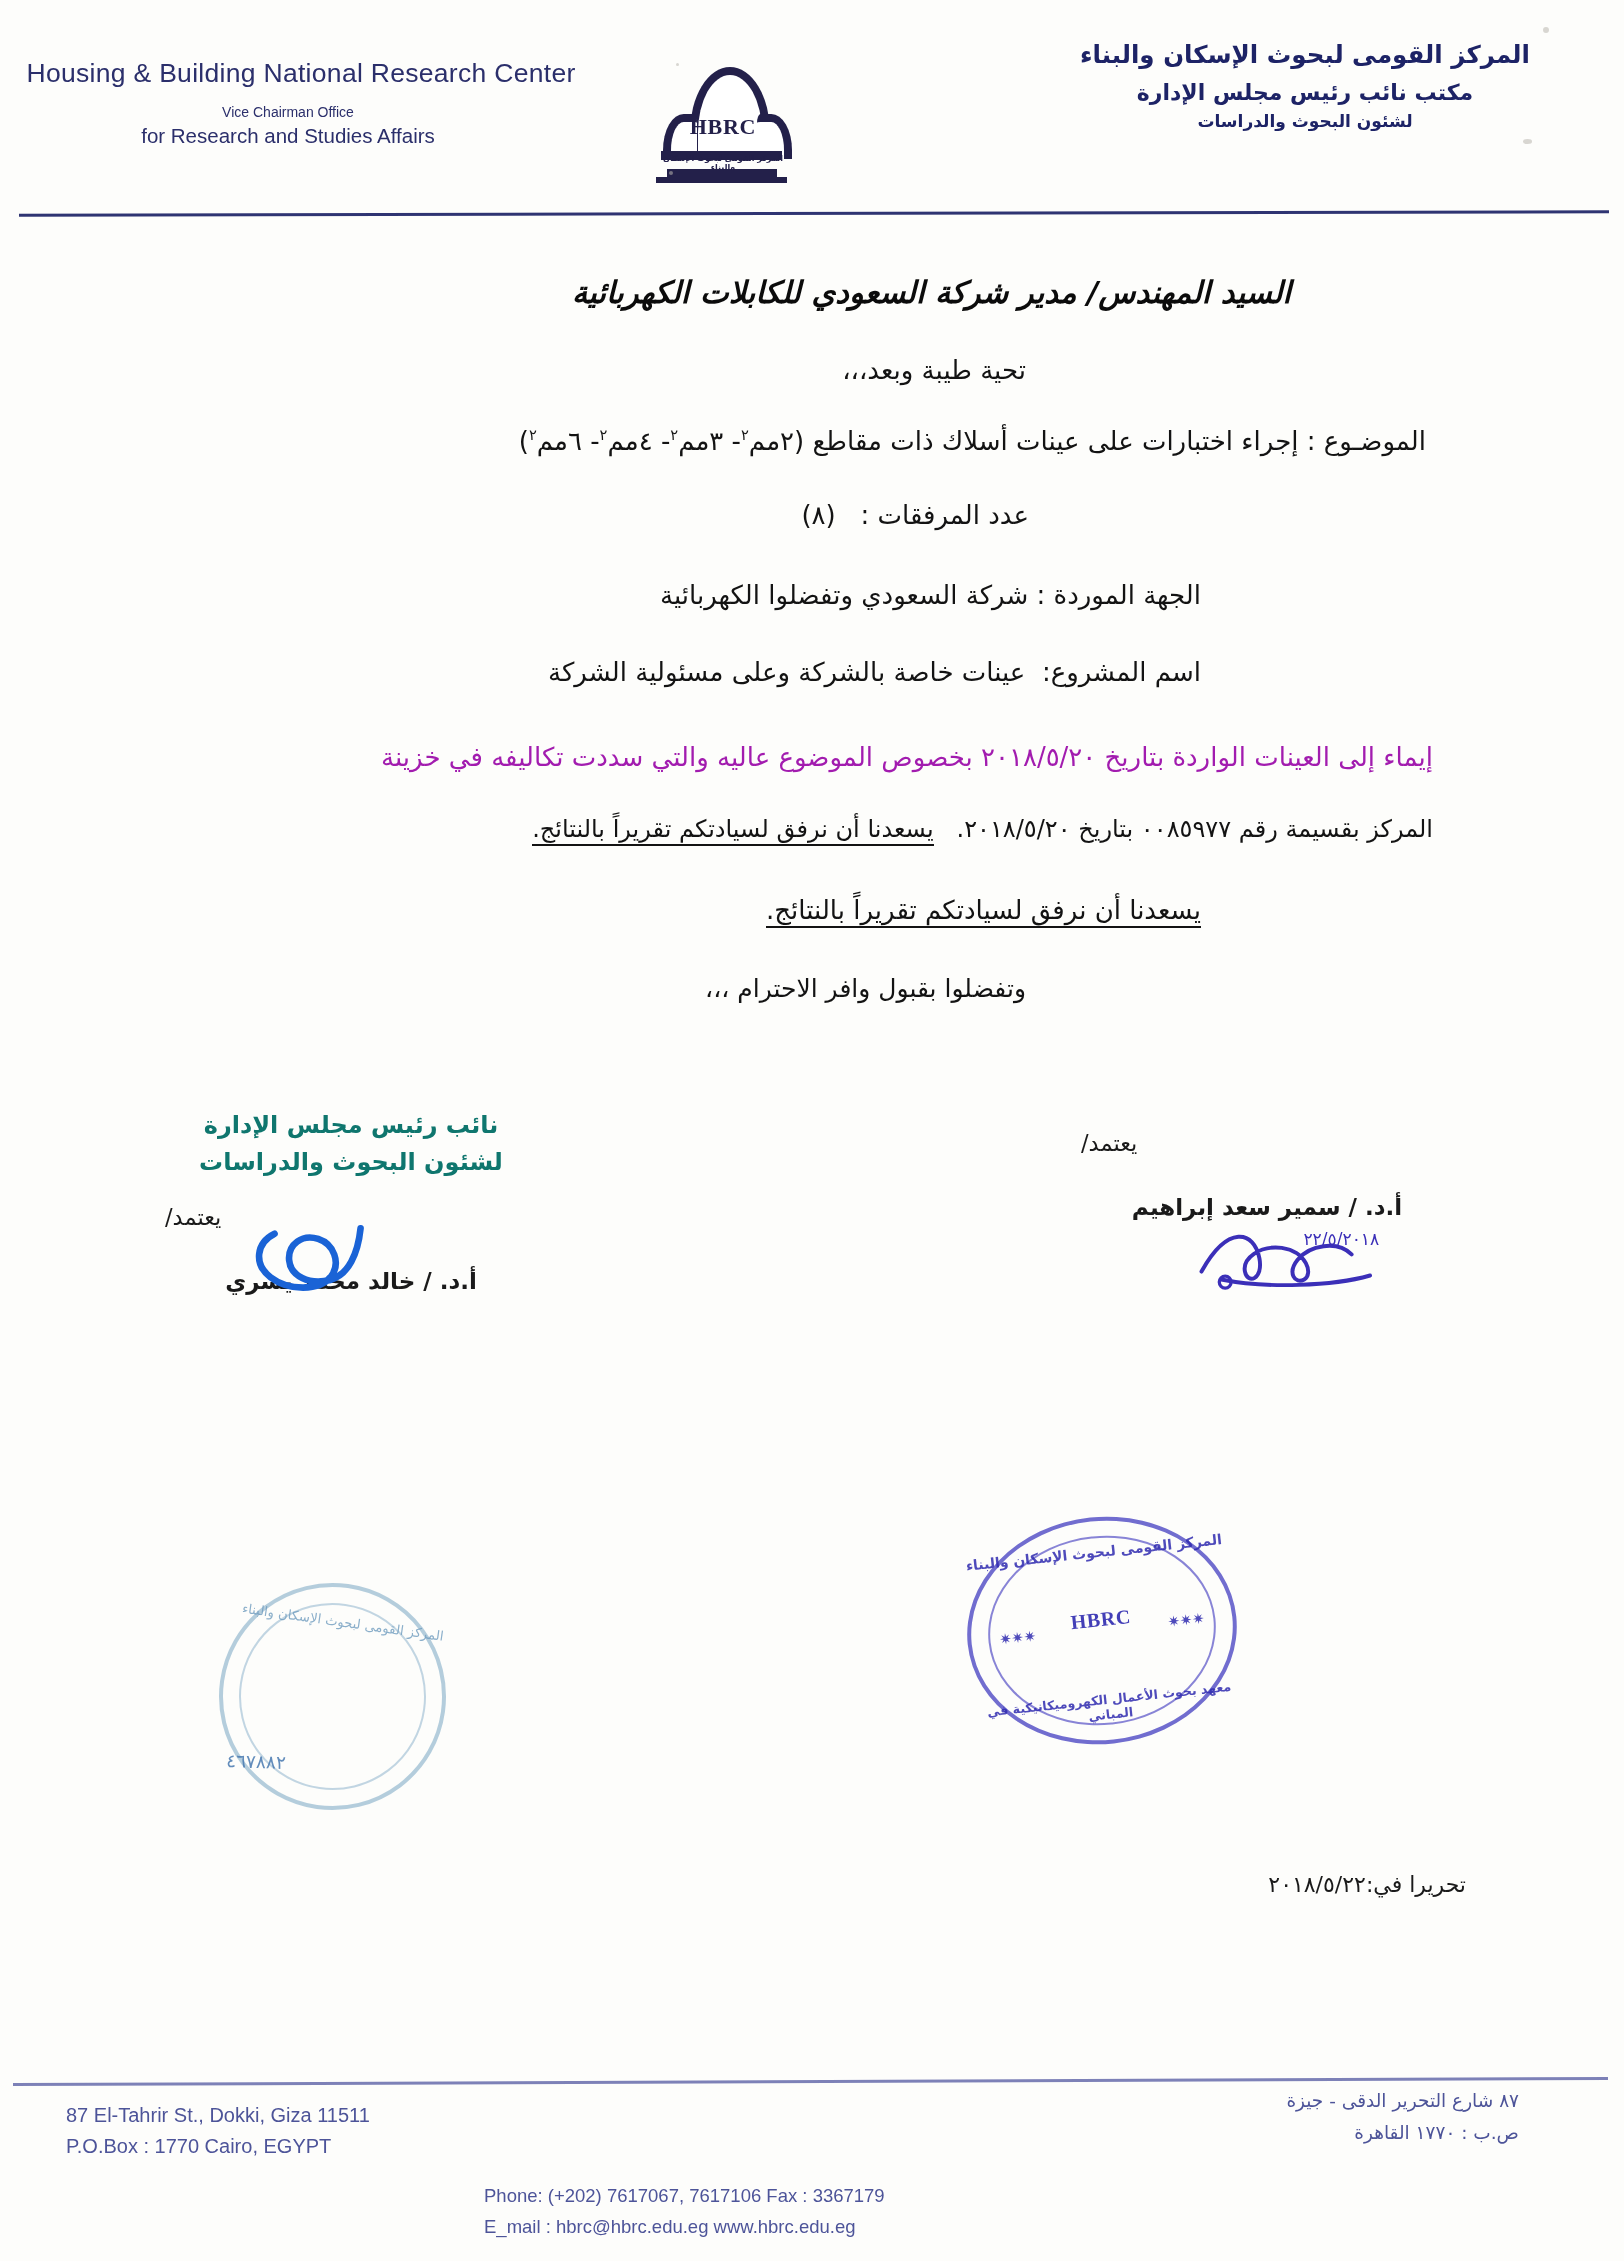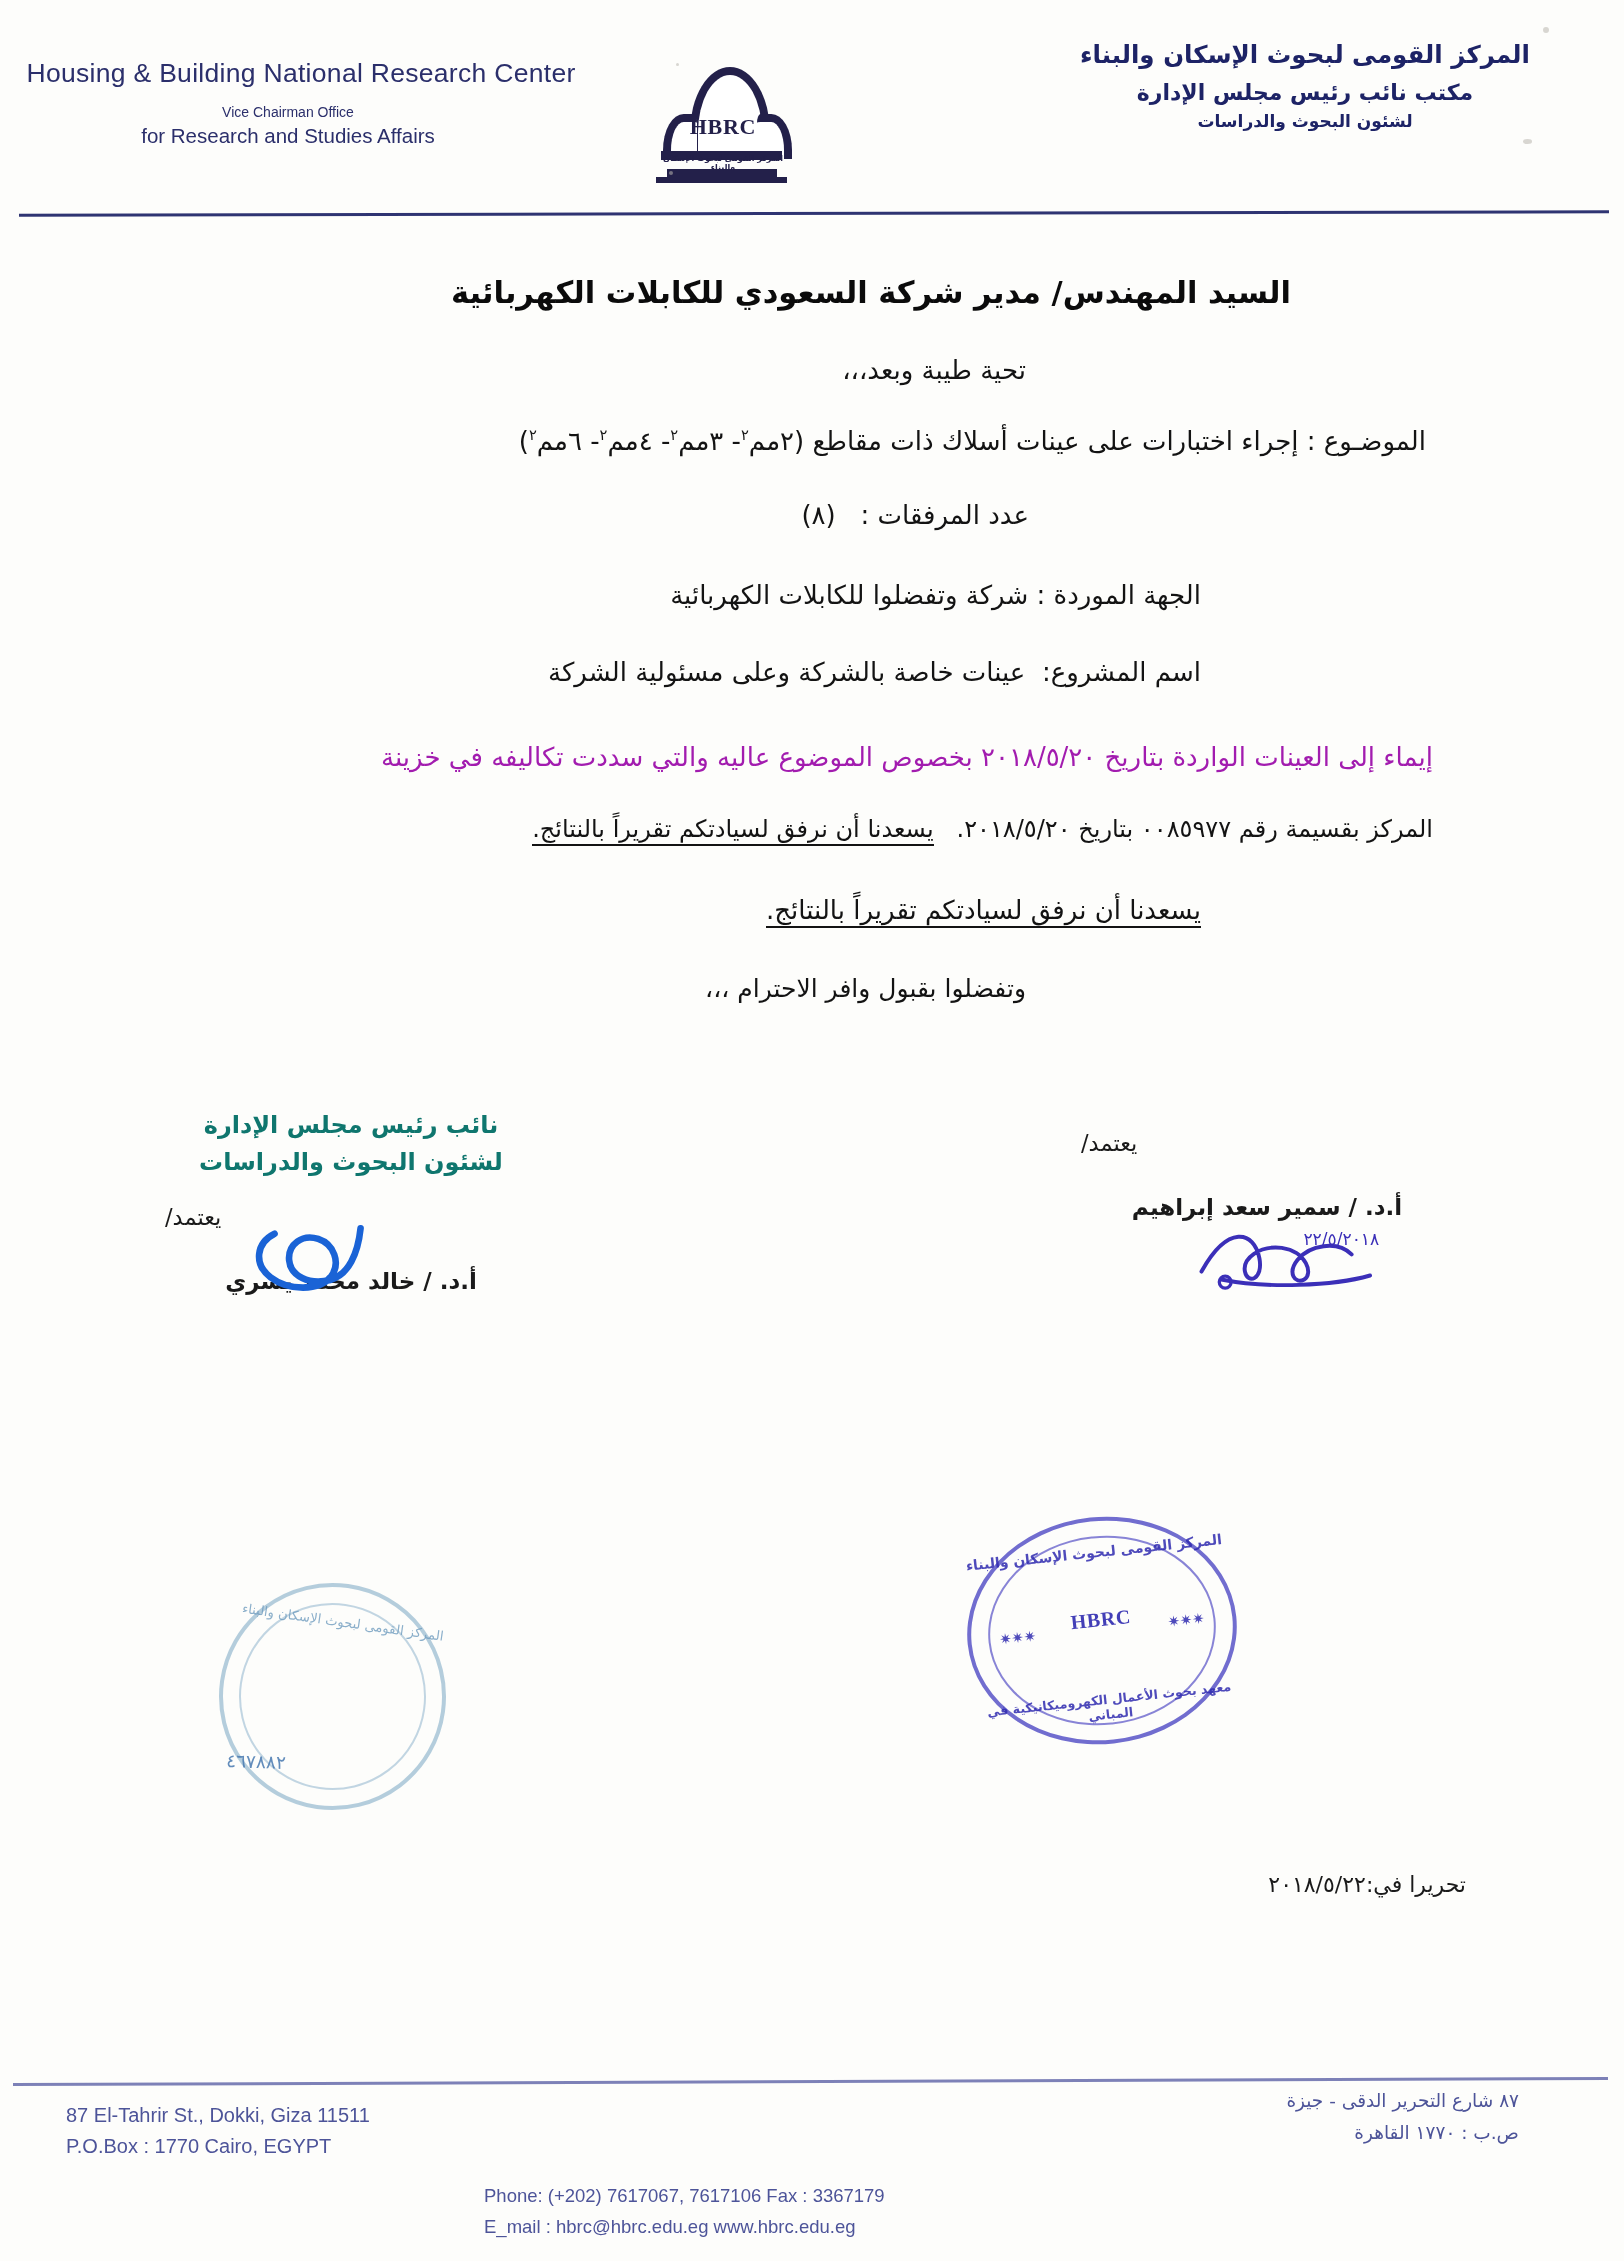--- a/index.html
+++ b/index.html
@@ -81,20 +81,21 @@
   
   .body{position:absolute;left:0;right:0;top:219px;direction:rtl;
         font-family:"DejaVu Sans", sans-serif;color:#111;}
 
   .ln{position:absolute;white-space:nowrap;}
 
   .title-line{
     right:334px;top:56px;font-size:30.5px;font-weight:bold;
     font-family:"DejaVu Sans", sans-serif;letter-spacing:-0.3px;
     color:#0b0b0b;
+    font-style:italic;
   }
   .greet{right:599px;top:136px;font-size:26px;color:#131313;}
   .subject{right:199px;top:207px;font-size:26px;color:#131313;}
   .subject sup{font-size:14.6px;vertical-align:super;}
   .attach{right:596px;top:281px;font-size:26px;color:#131313;}
   .supplier{right:424px;top:361px;font-size:26px;color:#131313;}
   .project{right:424px;top:438px;font-size:26px;color:#131313;}
 
   .para1{right:192px;top:523px;font-size:26px;color:#a21caf;}
   .para2{right:192px;top:596px;font-size:24px;color:#131313;}
@@ -242,21 +243,21 @@
       <span>إجراء اختبارات على عينات أسلاك ذات مقاطع (٢مم</span><sup>٢</sup><span>- ٣مم</span><sup>٢</sup><span>- ٤مم</span><sup>٢</sup><span>- ٦مم</span><sup>٢</sup><span>)</span>
     </div>
 
     <div class="ln attach">
       <span>عدد المرفقات :</span>
       &nbsp;&nbsp;<span>(٨)</span>
     </div>
 
     <div class="ln supplier">
       <span>الجهة الموردة :</span>
-      <span>شركة وتفضلوا للكابلات الكهربائية</span>
+      <span>شركة السعودي وتفضلوا الكهربائية</span>
     </div>
 
     <div class="ln project">
       <span>اسم المشروع:</span>
       &nbsp;<span>عينات خاصة بالشركة وعلى مسئولية الشركة</span>
     </div>
 
     <div class="ln para1">إيماء إلى العينات الواردة بتاريخ ٢٠١٨/٥/٢٠ بخصوص الموضوع عاليه والتي سددت تكاليفه في خزينة</div>
 
     <div class="ln para2">

